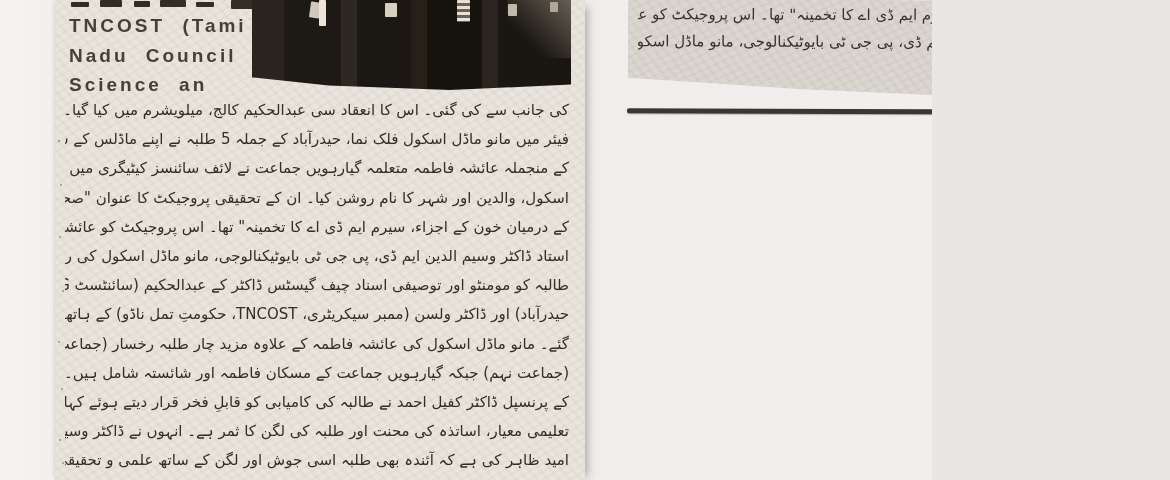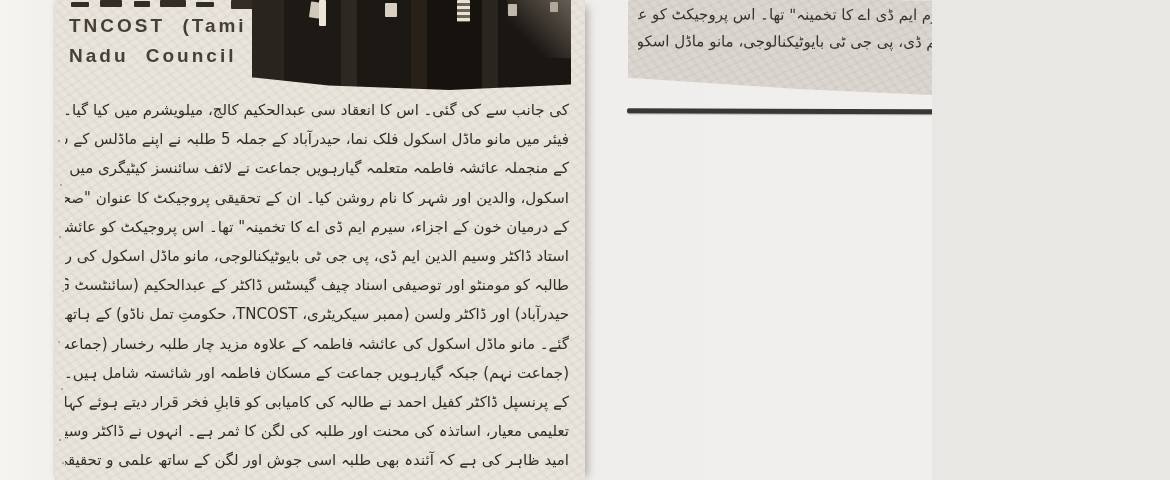--- a/index.html
+++ b/index.html
@@ -91,20 +91,21 @@
     <div class="frag" style="left:16px;top:2px;width:18px;height:5px;"></div>
     <div class="frag" style="left:45px;top:0;width:22px;height:7px;"></div>
     <div class="frag" style="left:79px;top:1px;width:16px;height:6px;"></div>
     <div class="frag" style="left:105px;top:0;width:26px;height:7px;"></div>
     <div class="frag" style="left:141px;top:2px;width:18px;height:5px;"></div>
     <div class="frag" style="left:176px;top:0;width:22px;height:9px;"></div>
 
     <div class="eng-block">
       <div class="eng-line">TNCOST (Tami</div>
       <div class="eng-line">Nadu Council o</div>
+      <div class="eng-line">Science an</div>
     </div>
 
     <div class="photo">
       <span class="chip" style="left:58px;top:2px;width:10px;height:16px;background:#cfc8bb;transform:rotate(8deg);"></span>
       <span class="chip" style="left:67px;top:0;width:7px;height:26px;background:#ece5d8;"></span>
       <span class="chip" style="left:133px;top:3px;width:12px;height:14px;background:#d6cfc2;"></span>
       <span class="chip" style="left:205px;top:0;width:13px;height:22px;background:repeating-linear-gradient(180deg,#e8e1d4 0 3px,#6a6258 3px 6px);"></span>
       <span class="chip" style="left:256px;top:4px;width:9px;height:12px;background:#c4bcae;"></span>
       <span class="chip" style="left:298px;top:2px;width:8px;height:10px;background:#b8b0a2;"></span>
     </div>

